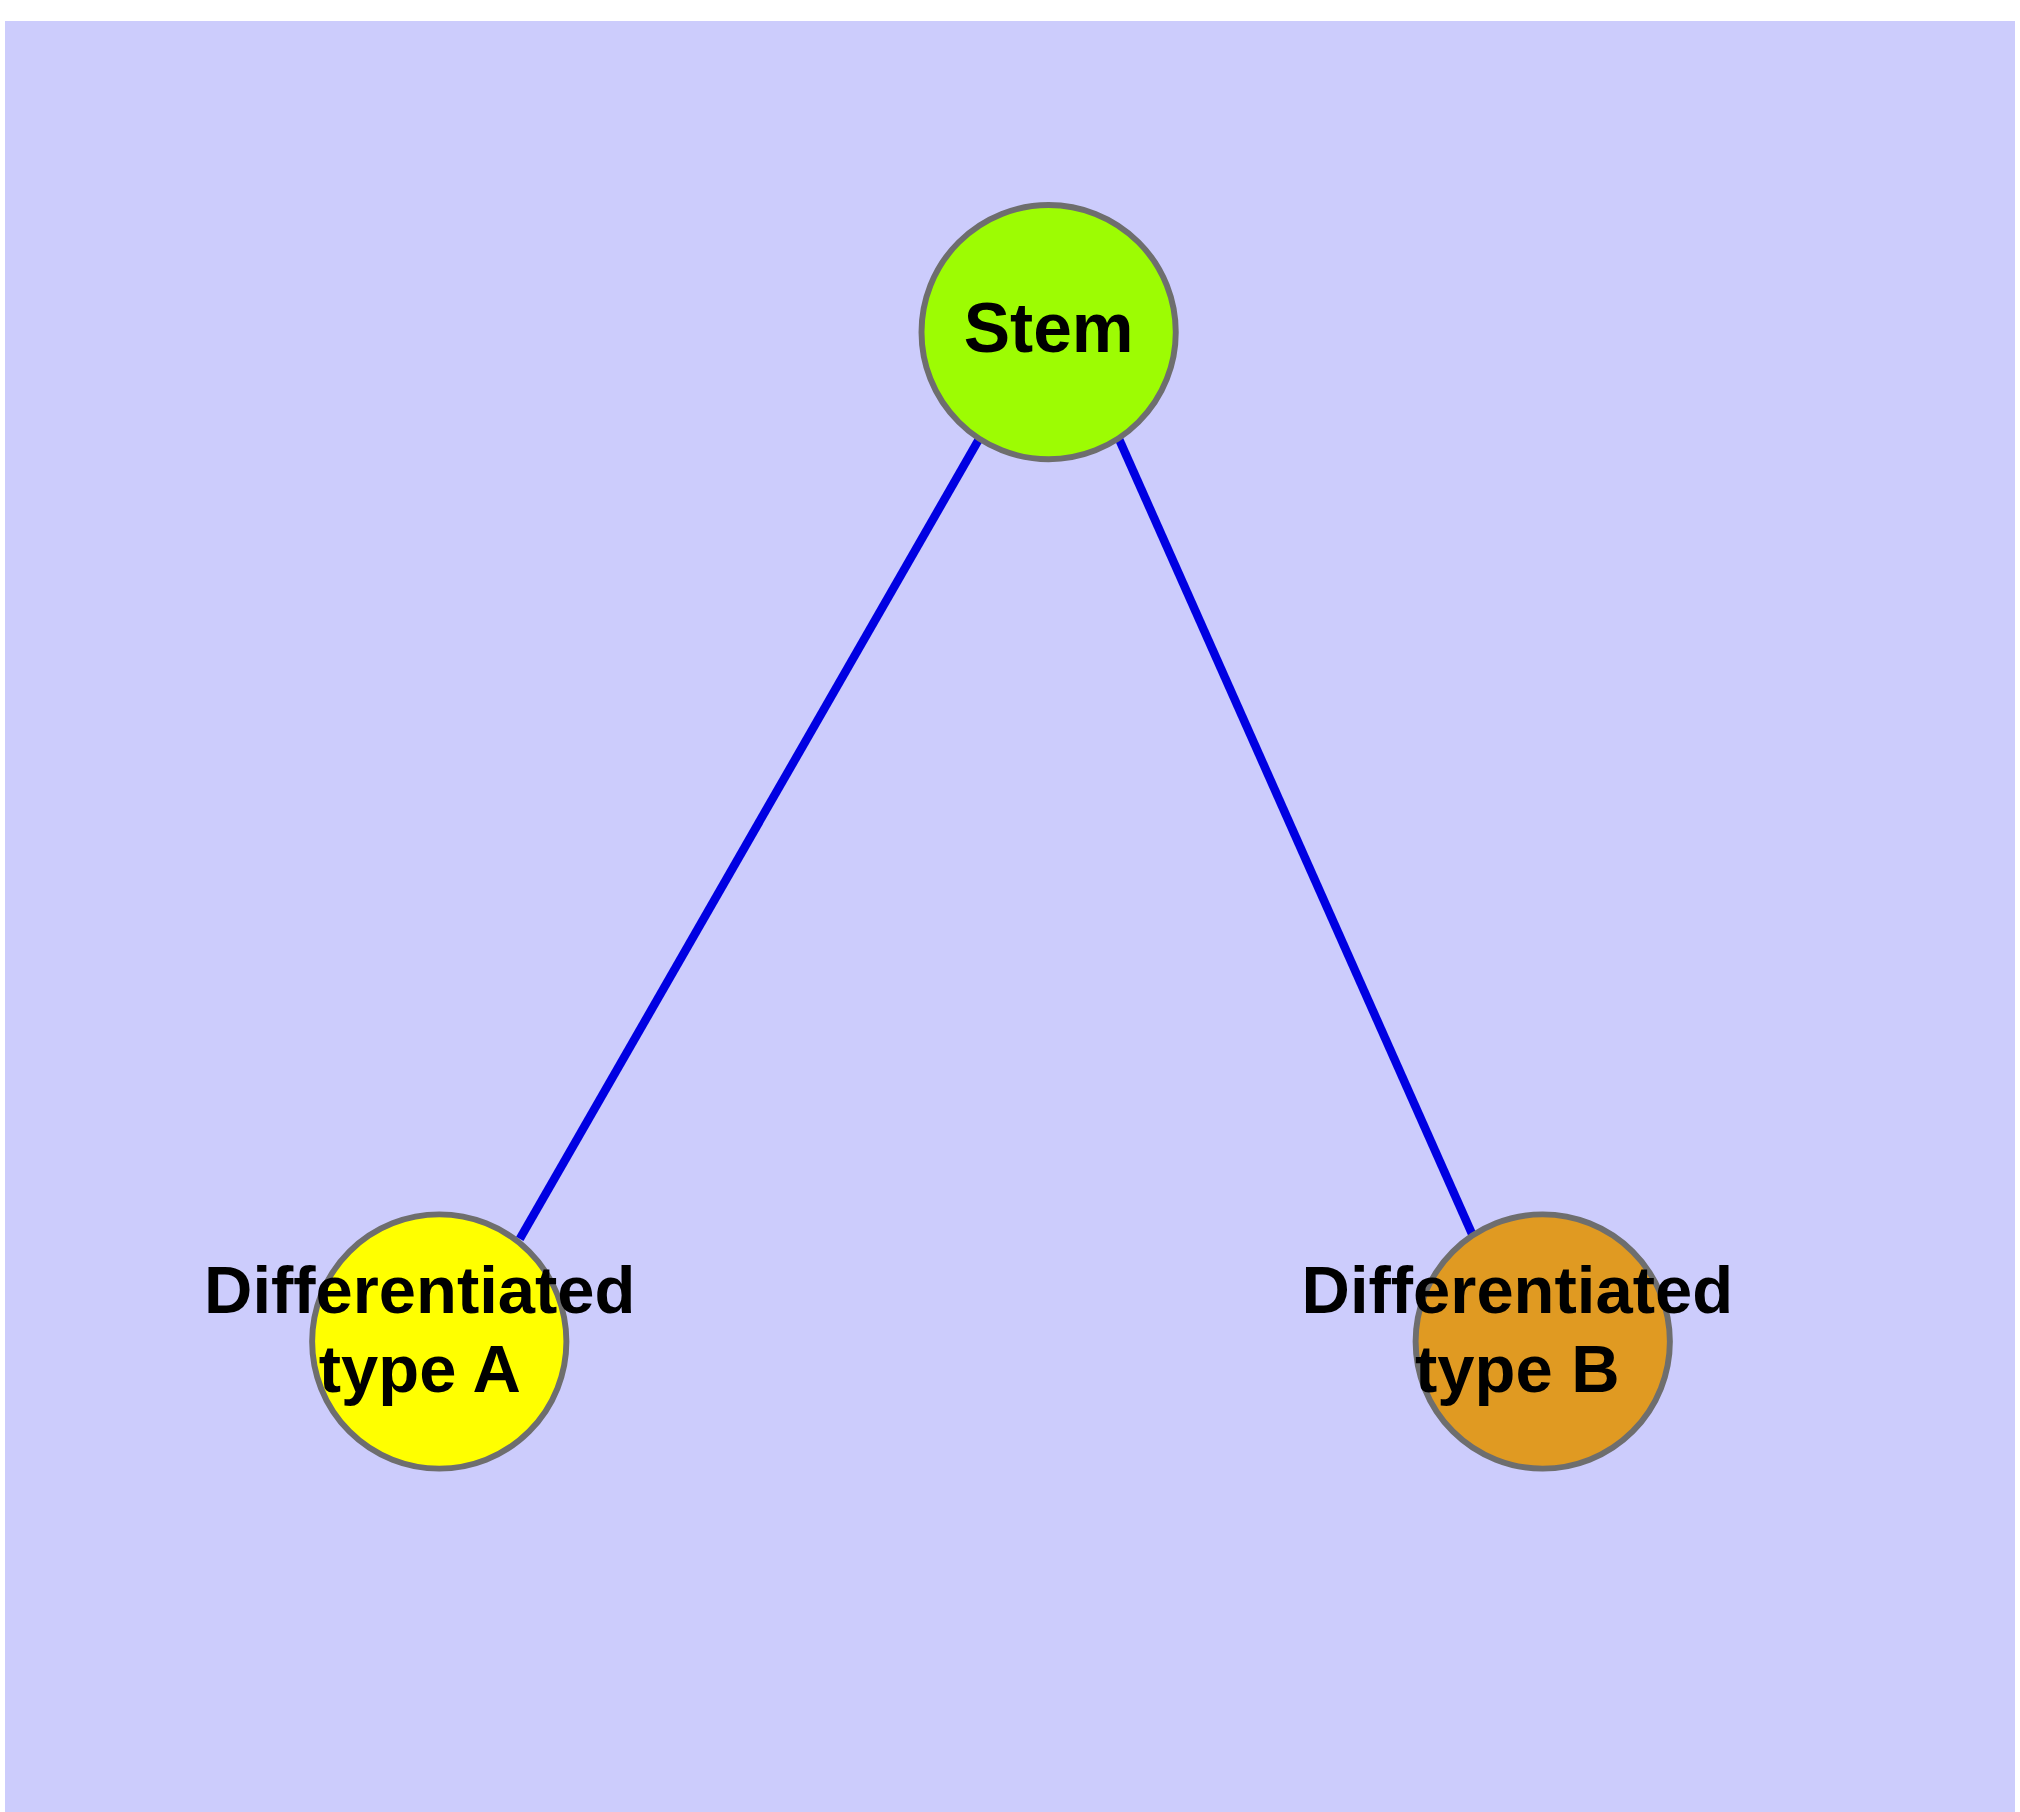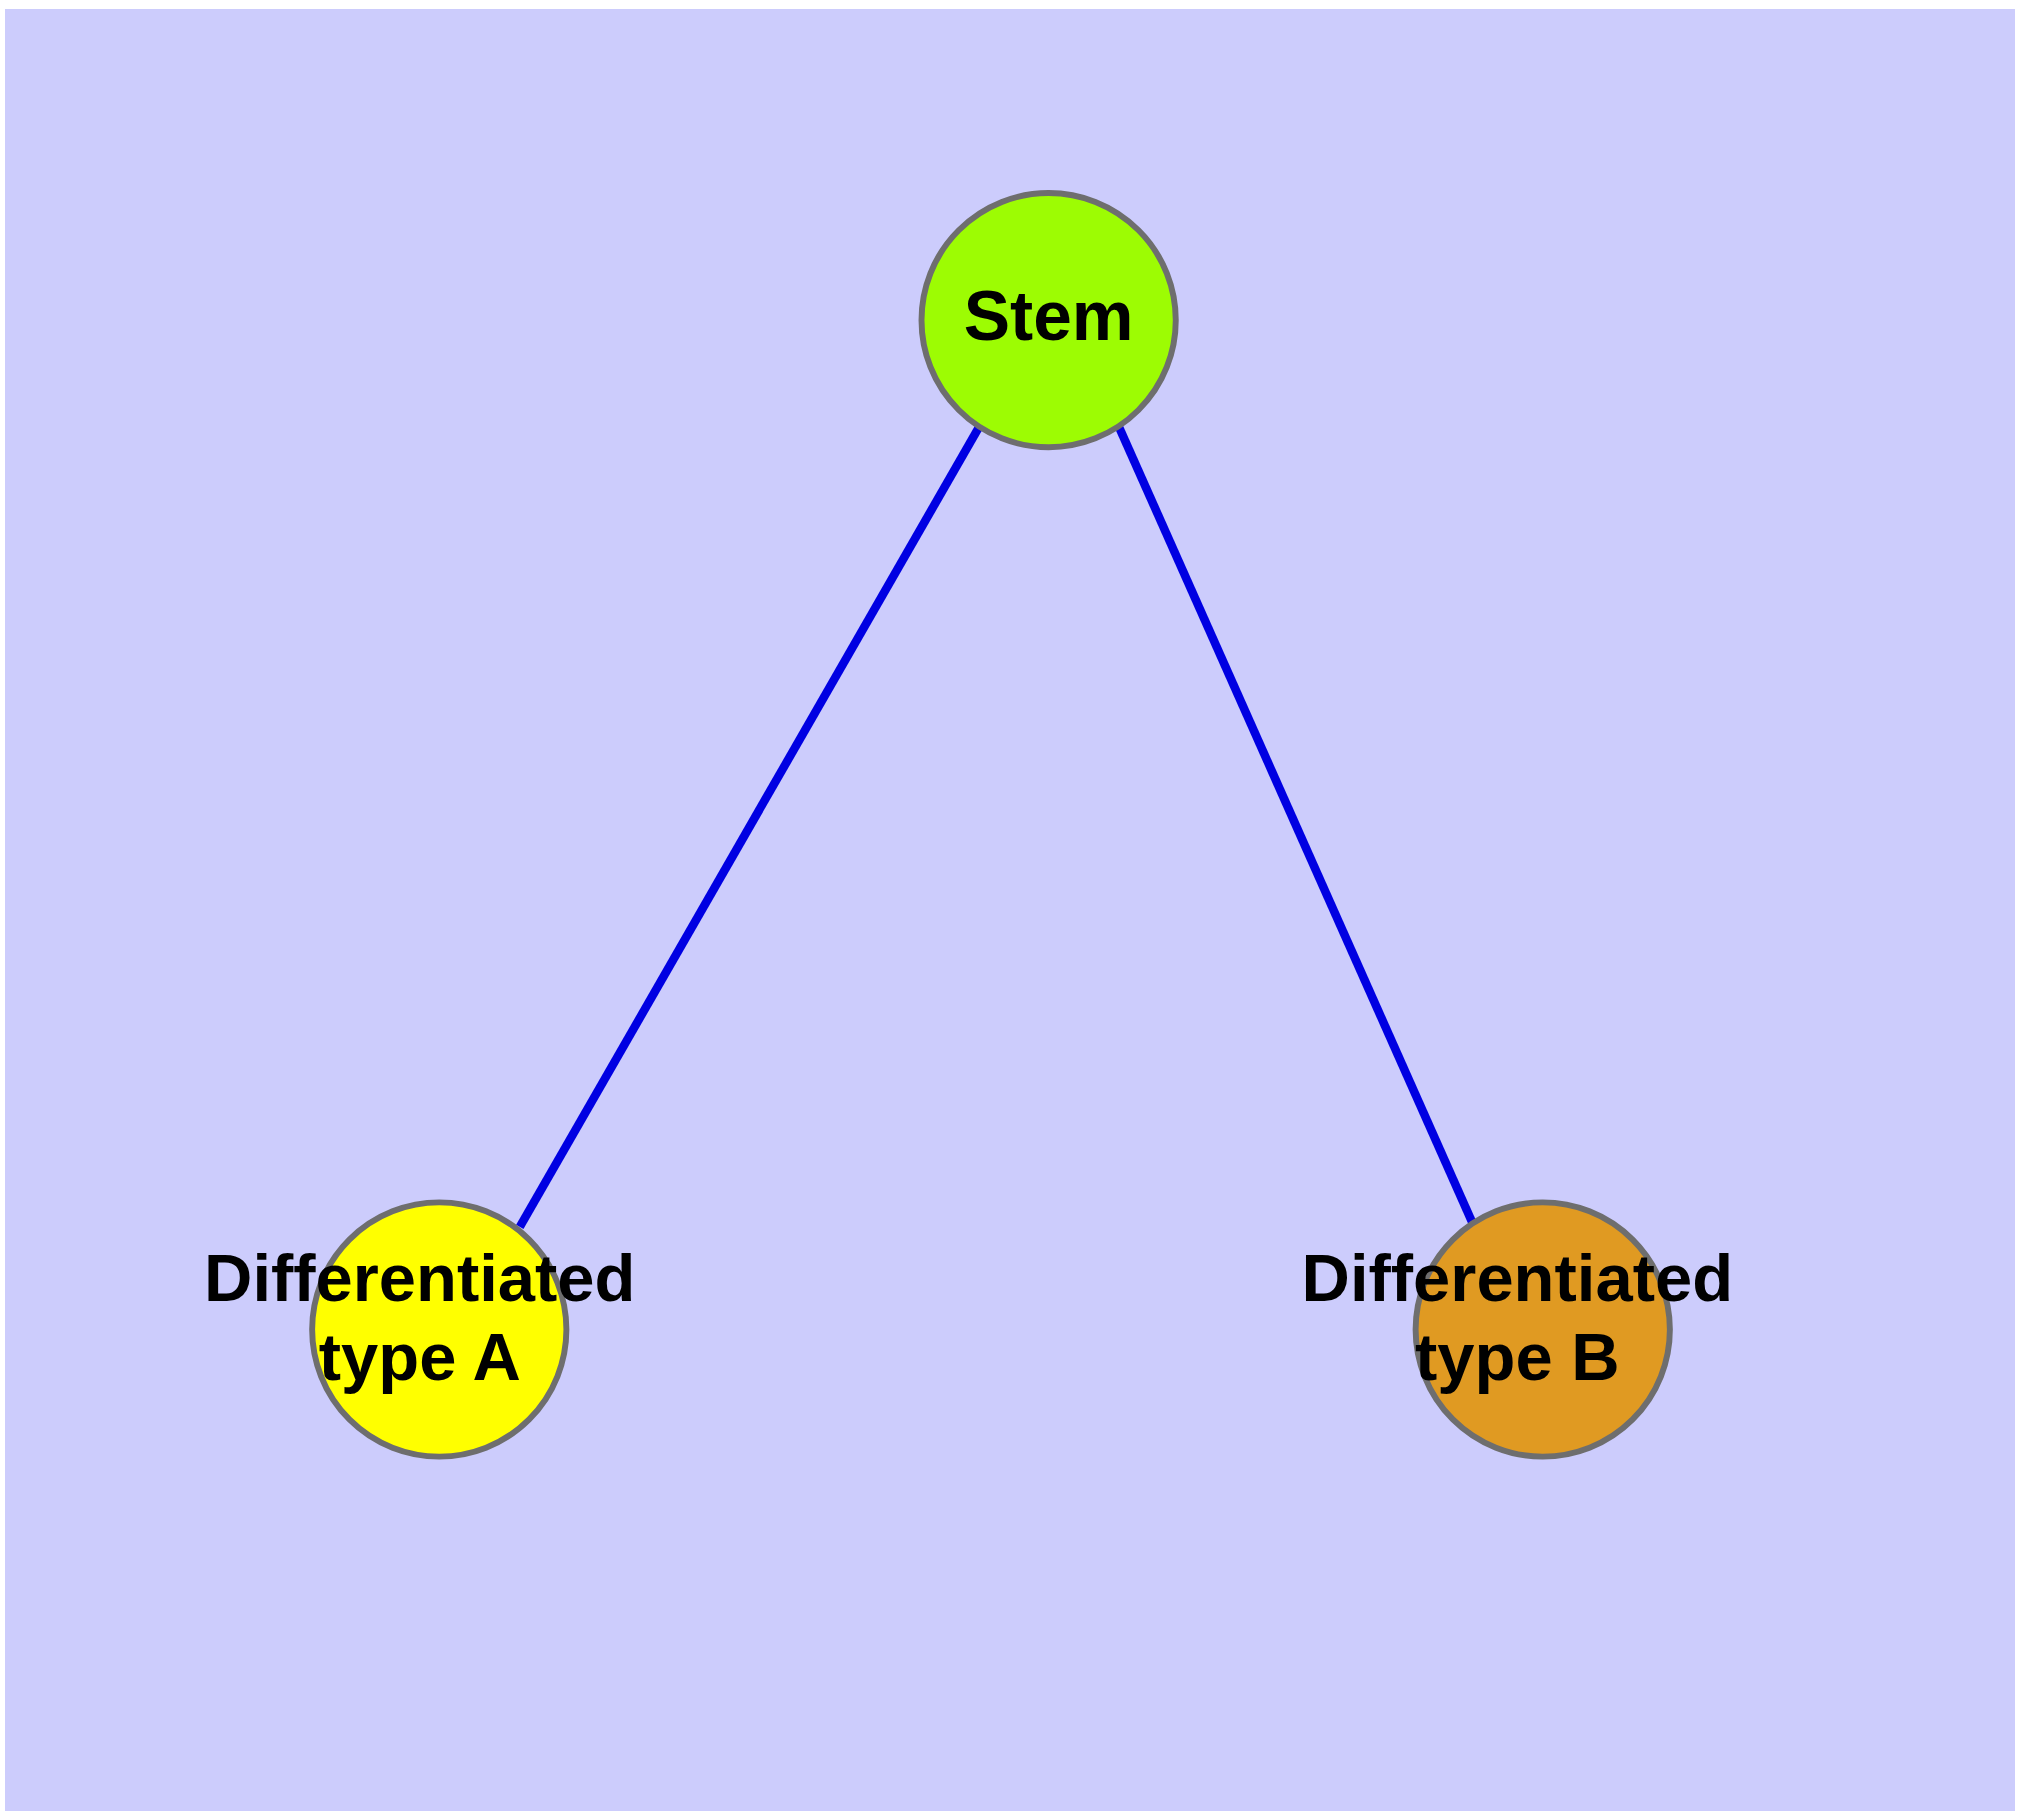--- a/index.html
+++ b/index.html
@@ -9,21 +9,21 @@
   }
   body {
     width: 2021px;
     height: 1812px;
     overflow: hidden;
     font-family: "Liberation Sans", sans-serif;
   }
   #canvas {
     position: absolute;
     left: 0;
-    top: 4px;
+    top: 16px;
     width: 2021px;
     height: 1744px;
     background: #ffffff;
   }
   #plot-background {
     position: absolute;
     left: 5.1px;
     top: 5.1px;
     width: 2010px;
     height: 1802px;

